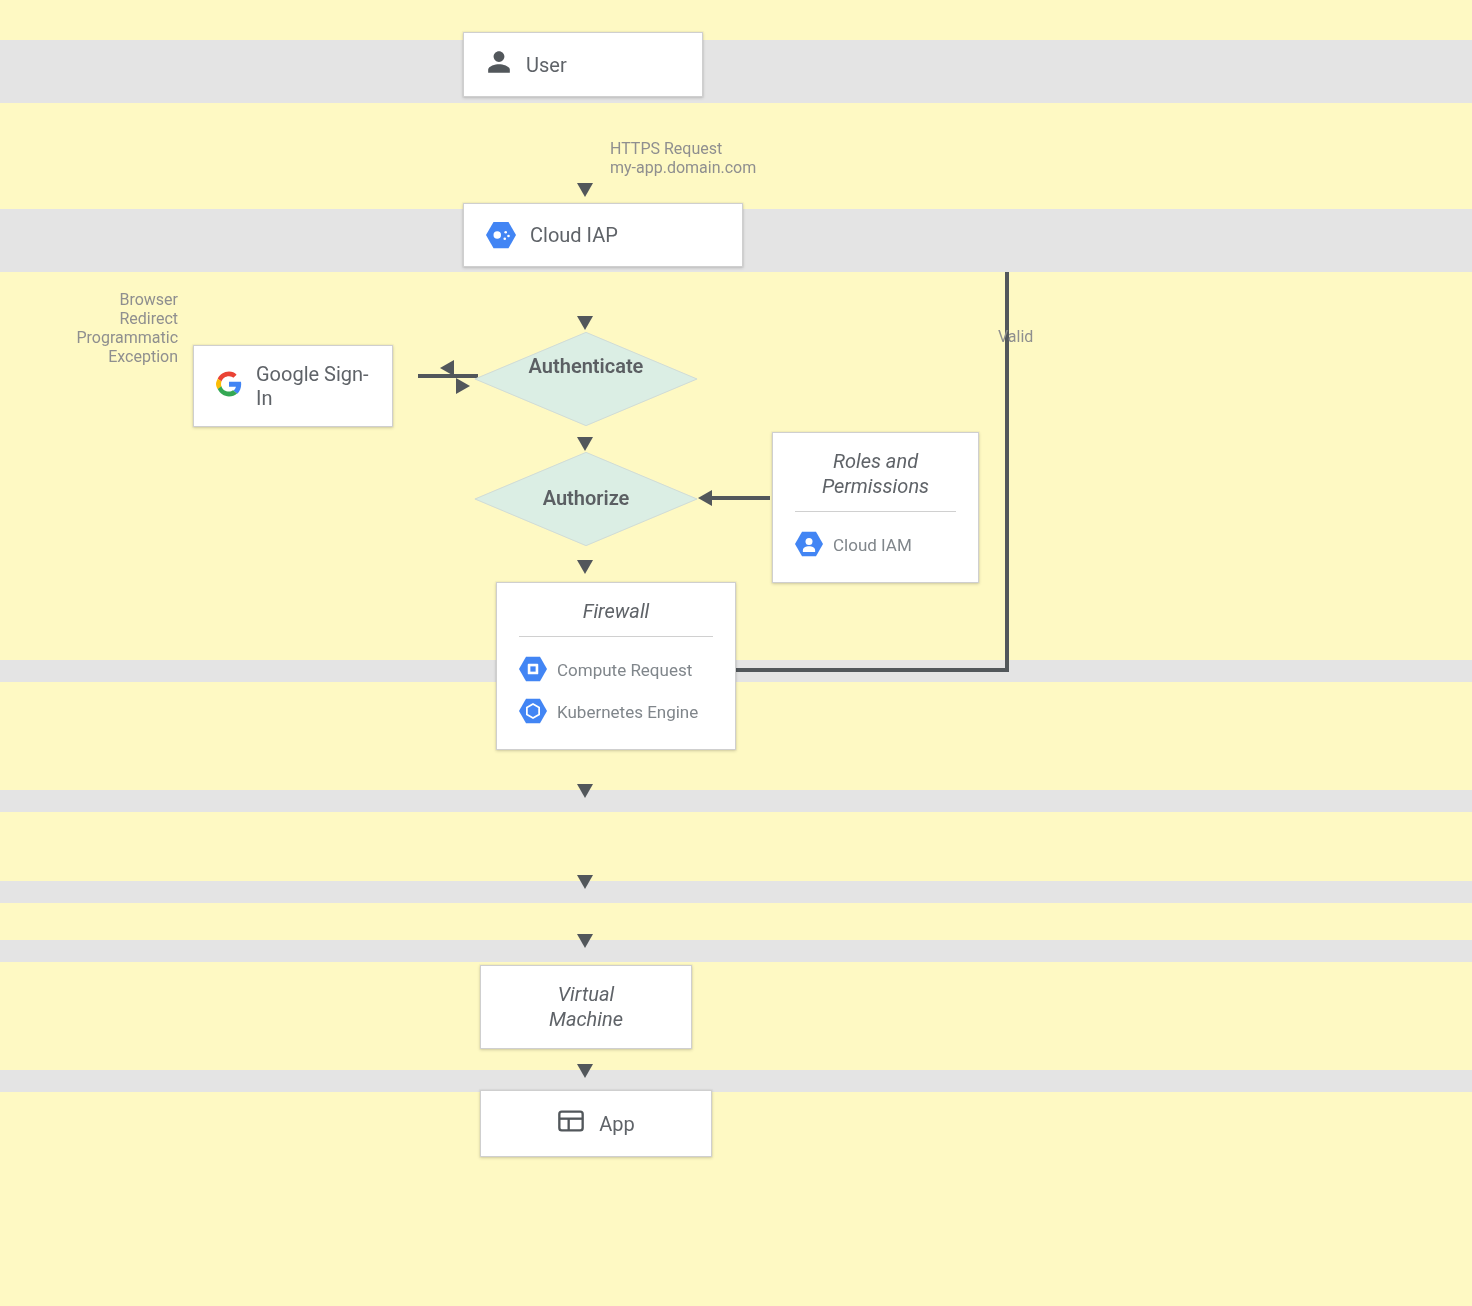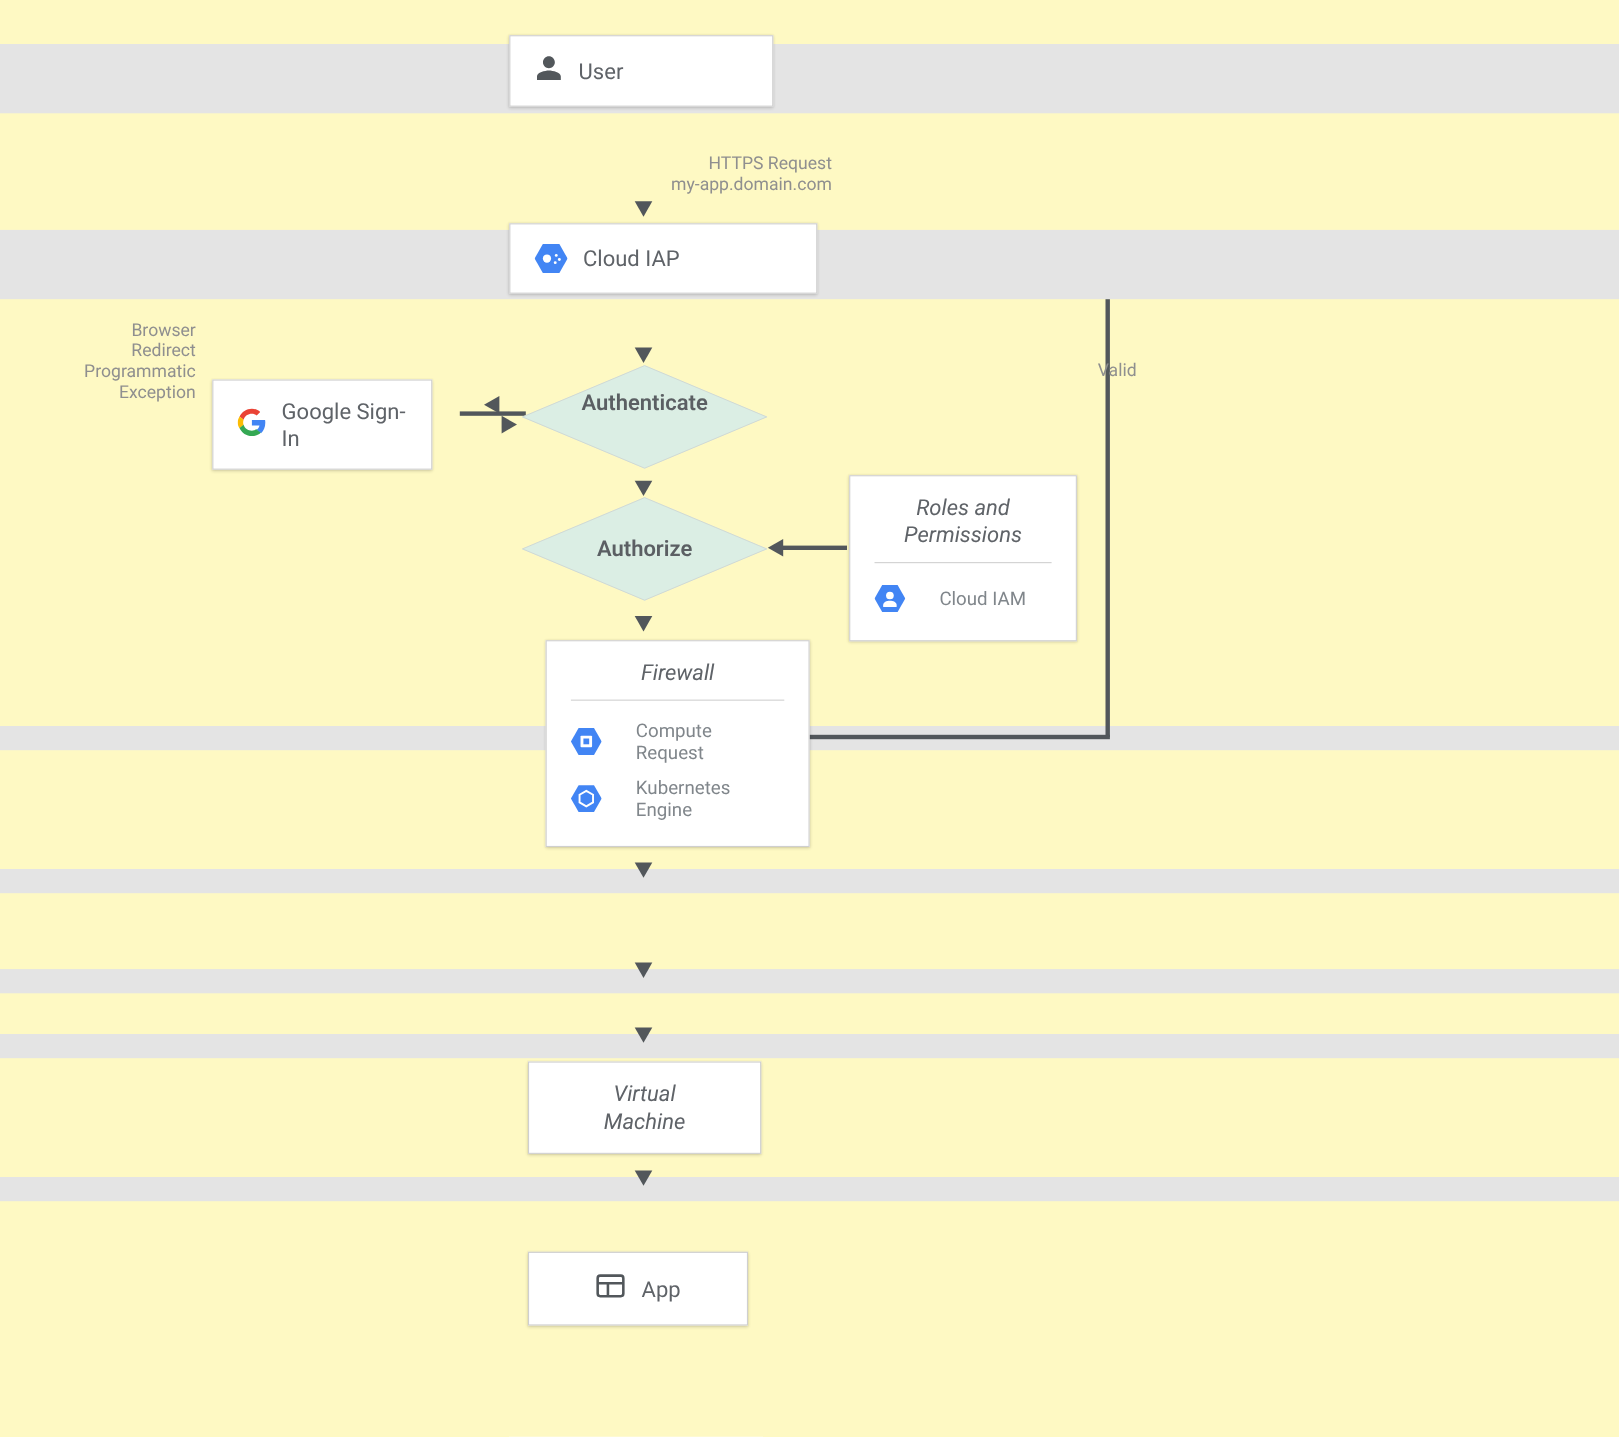--- a/index.html
+++ b/index.html
@@ -41,21 +41,21 @@
     border:none;
     border-top:1px solid #d0d0d0;
     margin:12px 0;
     width:100%;
   }
   .sub {
     font-size:17px;
     color:#80868b;
     display:flex;
     align-items:center;
-    gap:29px;
+    gap:8px;
     margin:6px 0;
   }
   .diamond {
     position:absolute;
     background:#dbeee4;
     transform:scaleY(0.42) rotate(45deg);
     transform-origin:center center;
     border:1px solid #cfd8d3;
   }
   .diamond-label {
@@ -155,21 +155,21 @@
     <div class="row">
       <span style="width:26px;display:inline-block;">
         <svg viewBox="0 0 24 24" width="26" height="26">
             <path fill="#52575b" d="M12 12c2.7 0 5-2.3 5-5s-2.3-5-5-5-5 2.3-5 5 2.3 5 5 5zm0 2c-3.3 0-10 1.7-10 5v3h20v-3c0-3.3-6.7-5-10-5z"></path>
           </svg>
       </span>
       <span>User</span>
     </div>
   </div>
 
-  <div class="note" style="left:610px; top:139px;text-align:right;">
+  <div class="note" style="left:610px; top:139px;">
     <div>HTTPS Request</div>
     <div>my-app.domain.com</div>
   </div>
 
   <div class="box" style="left:463px; top:203px; width:280px;justify-content:flex-end;">
     <div class="row">
       <span class="hex">
         <svg viewBox="0 0 32 32" width="30" height="30">
             <polygon points="8,2 24,2 32,16 24,30 8,30 0,16" fill="#4285f4"></polygon>
             <circle cx="12" cy="16" r="4" fill="#fff"></circle>
@@ -253,21 +253,21 @@
     </div>
   </div>
 
   <div class="box" style="left:480px; top:965px; width:212px;">
     <div class="center-title">
       <div>Virtual</div>
       <div>Machine</div>
     </div>
   </div>
 
-  <div class="box" style="left:480px; top:1090px; width:200px;margin-top:48px;">
+  <div class="box" style="left:480px; top:1090px; width:232px;">
     <div class="row" style="justify-content:center;">
       <span style="width:28px;display:inline-block;">
         <svg viewBox="0 0 24 24" width="28" height="28">
             <rect x="2" y="4" width="20" height="16" rx="2" fill="none" stroke="#52575b" stroke-width="2"></rect>
             <line x1="2" y1="10" x2="22" y2="10" stroke="#52575b" stroke-width="2"></line>
             <line x1="10" y1="10" x2="10" y2="20" stroke="#52575b" stroke-width="2"></line>
           </svg>
       </span>
       <span>App</span>
     </div>

